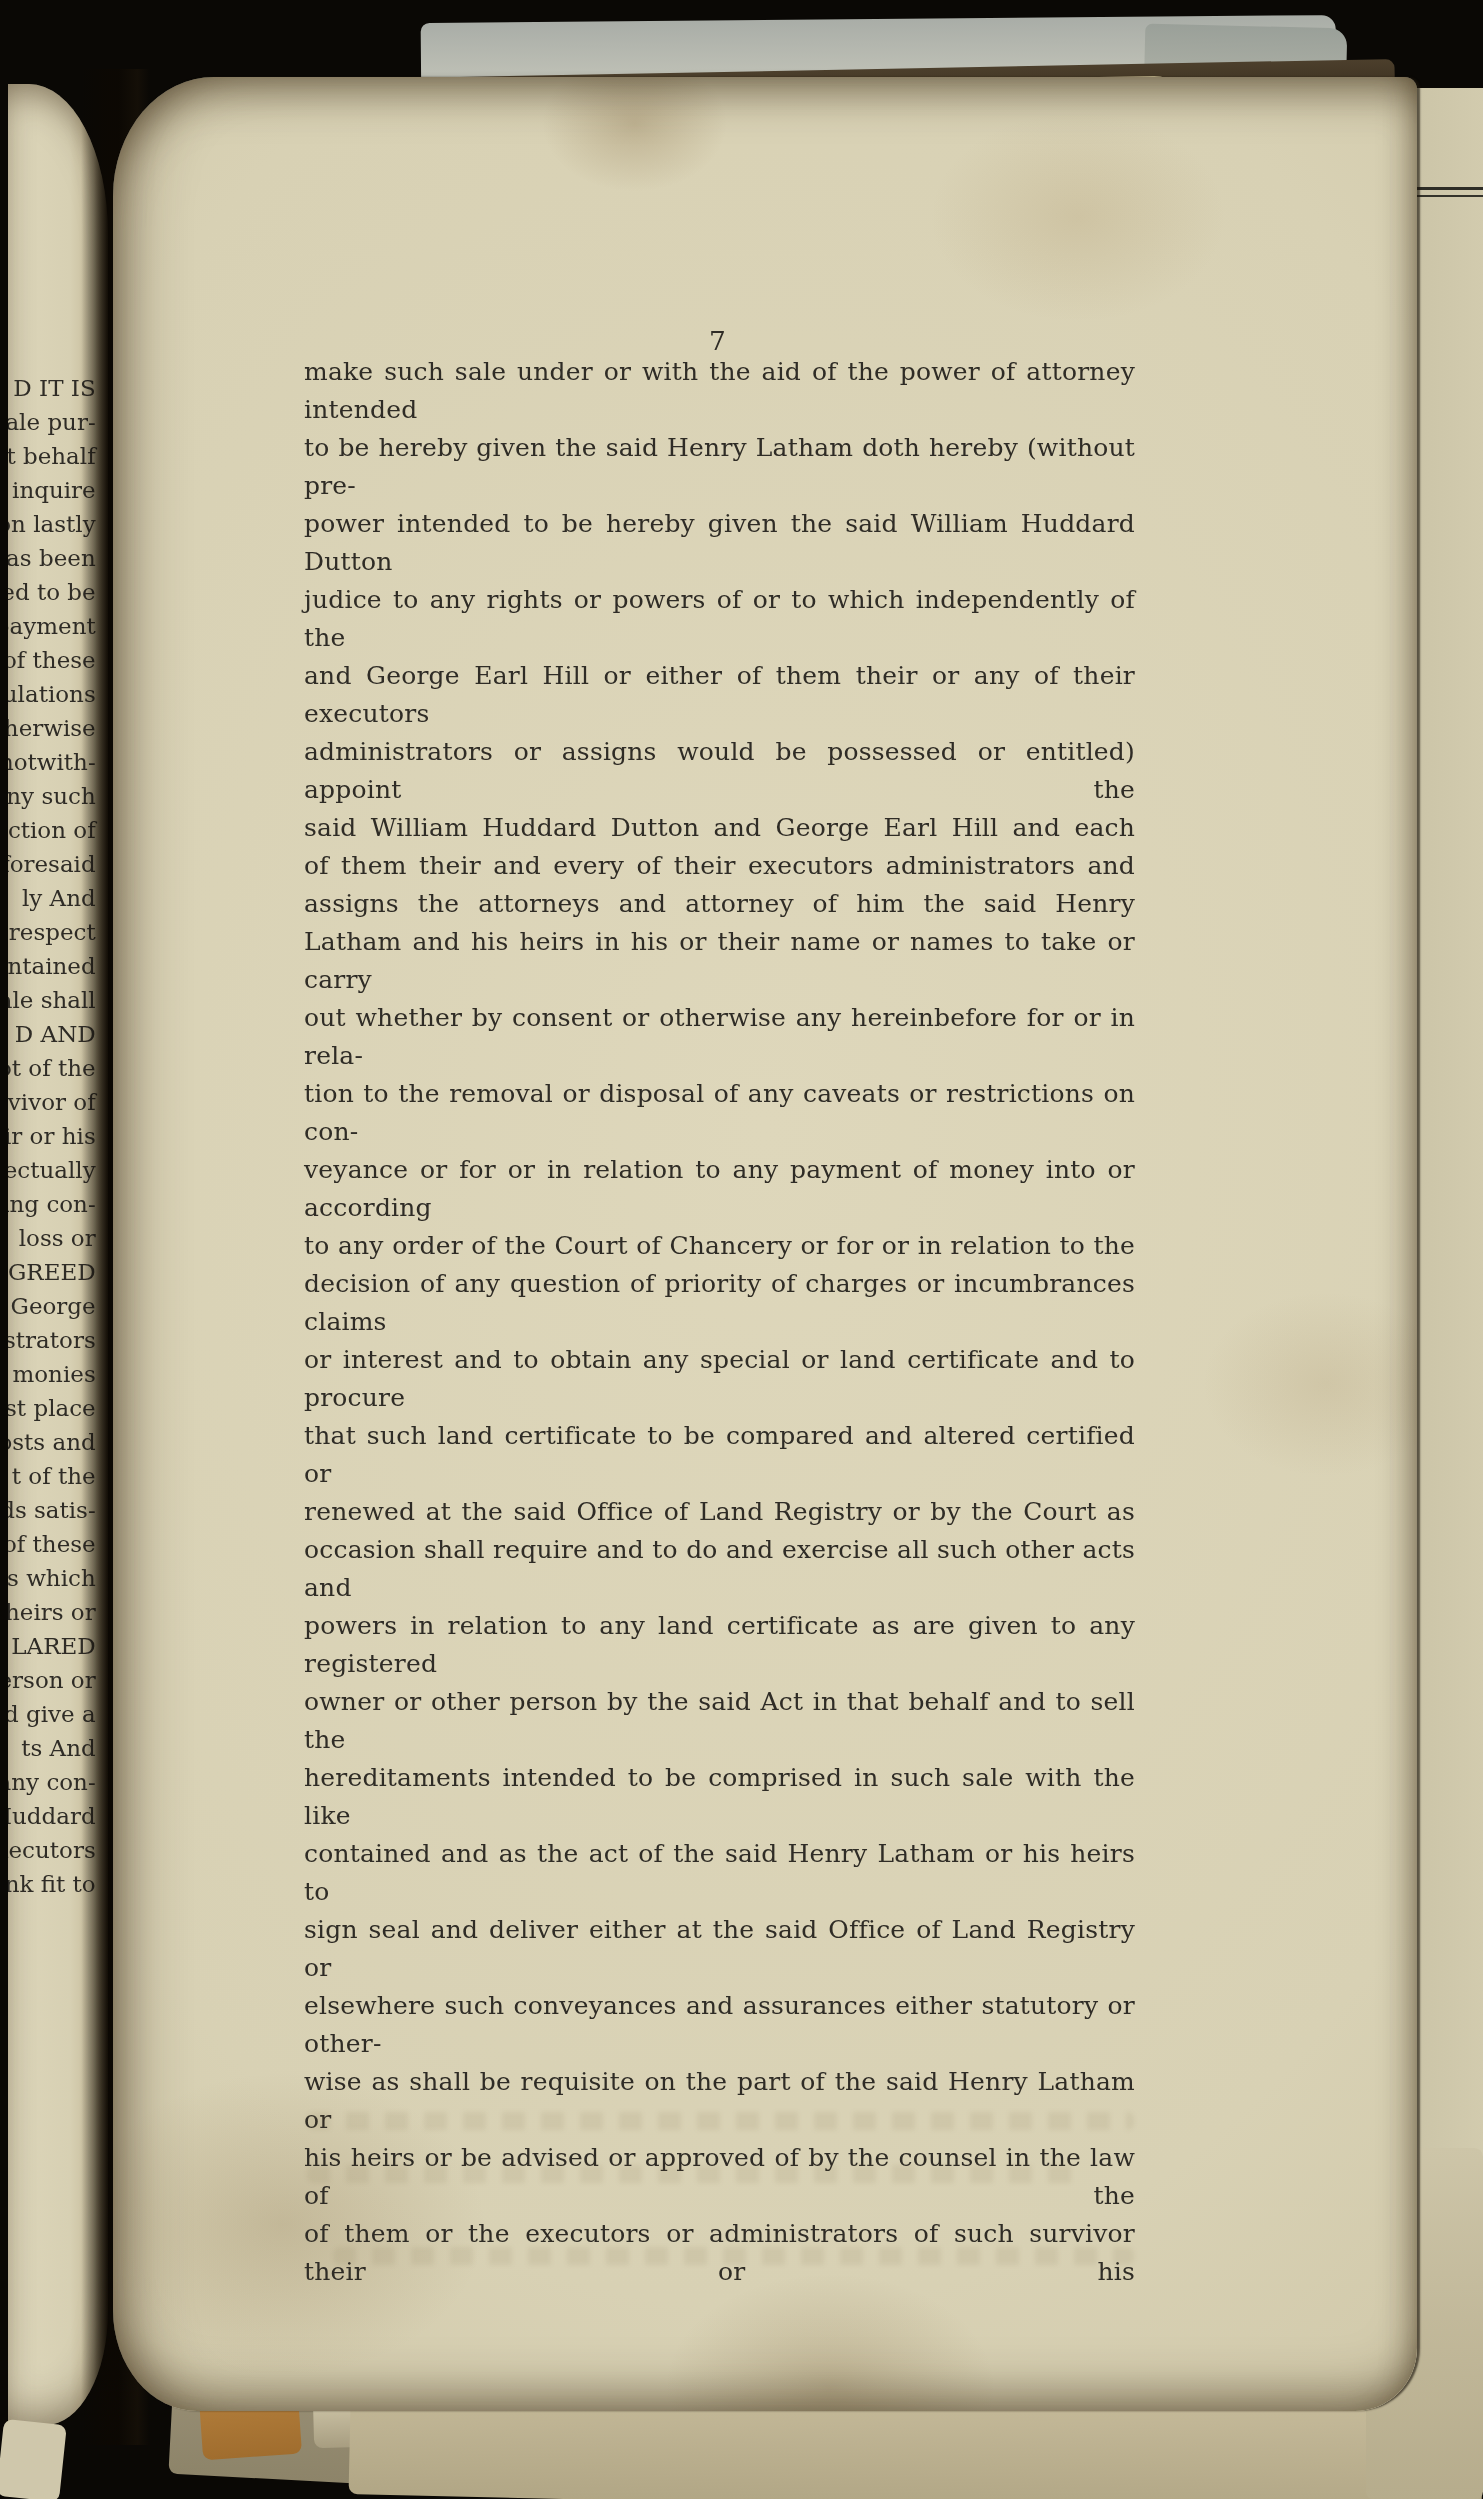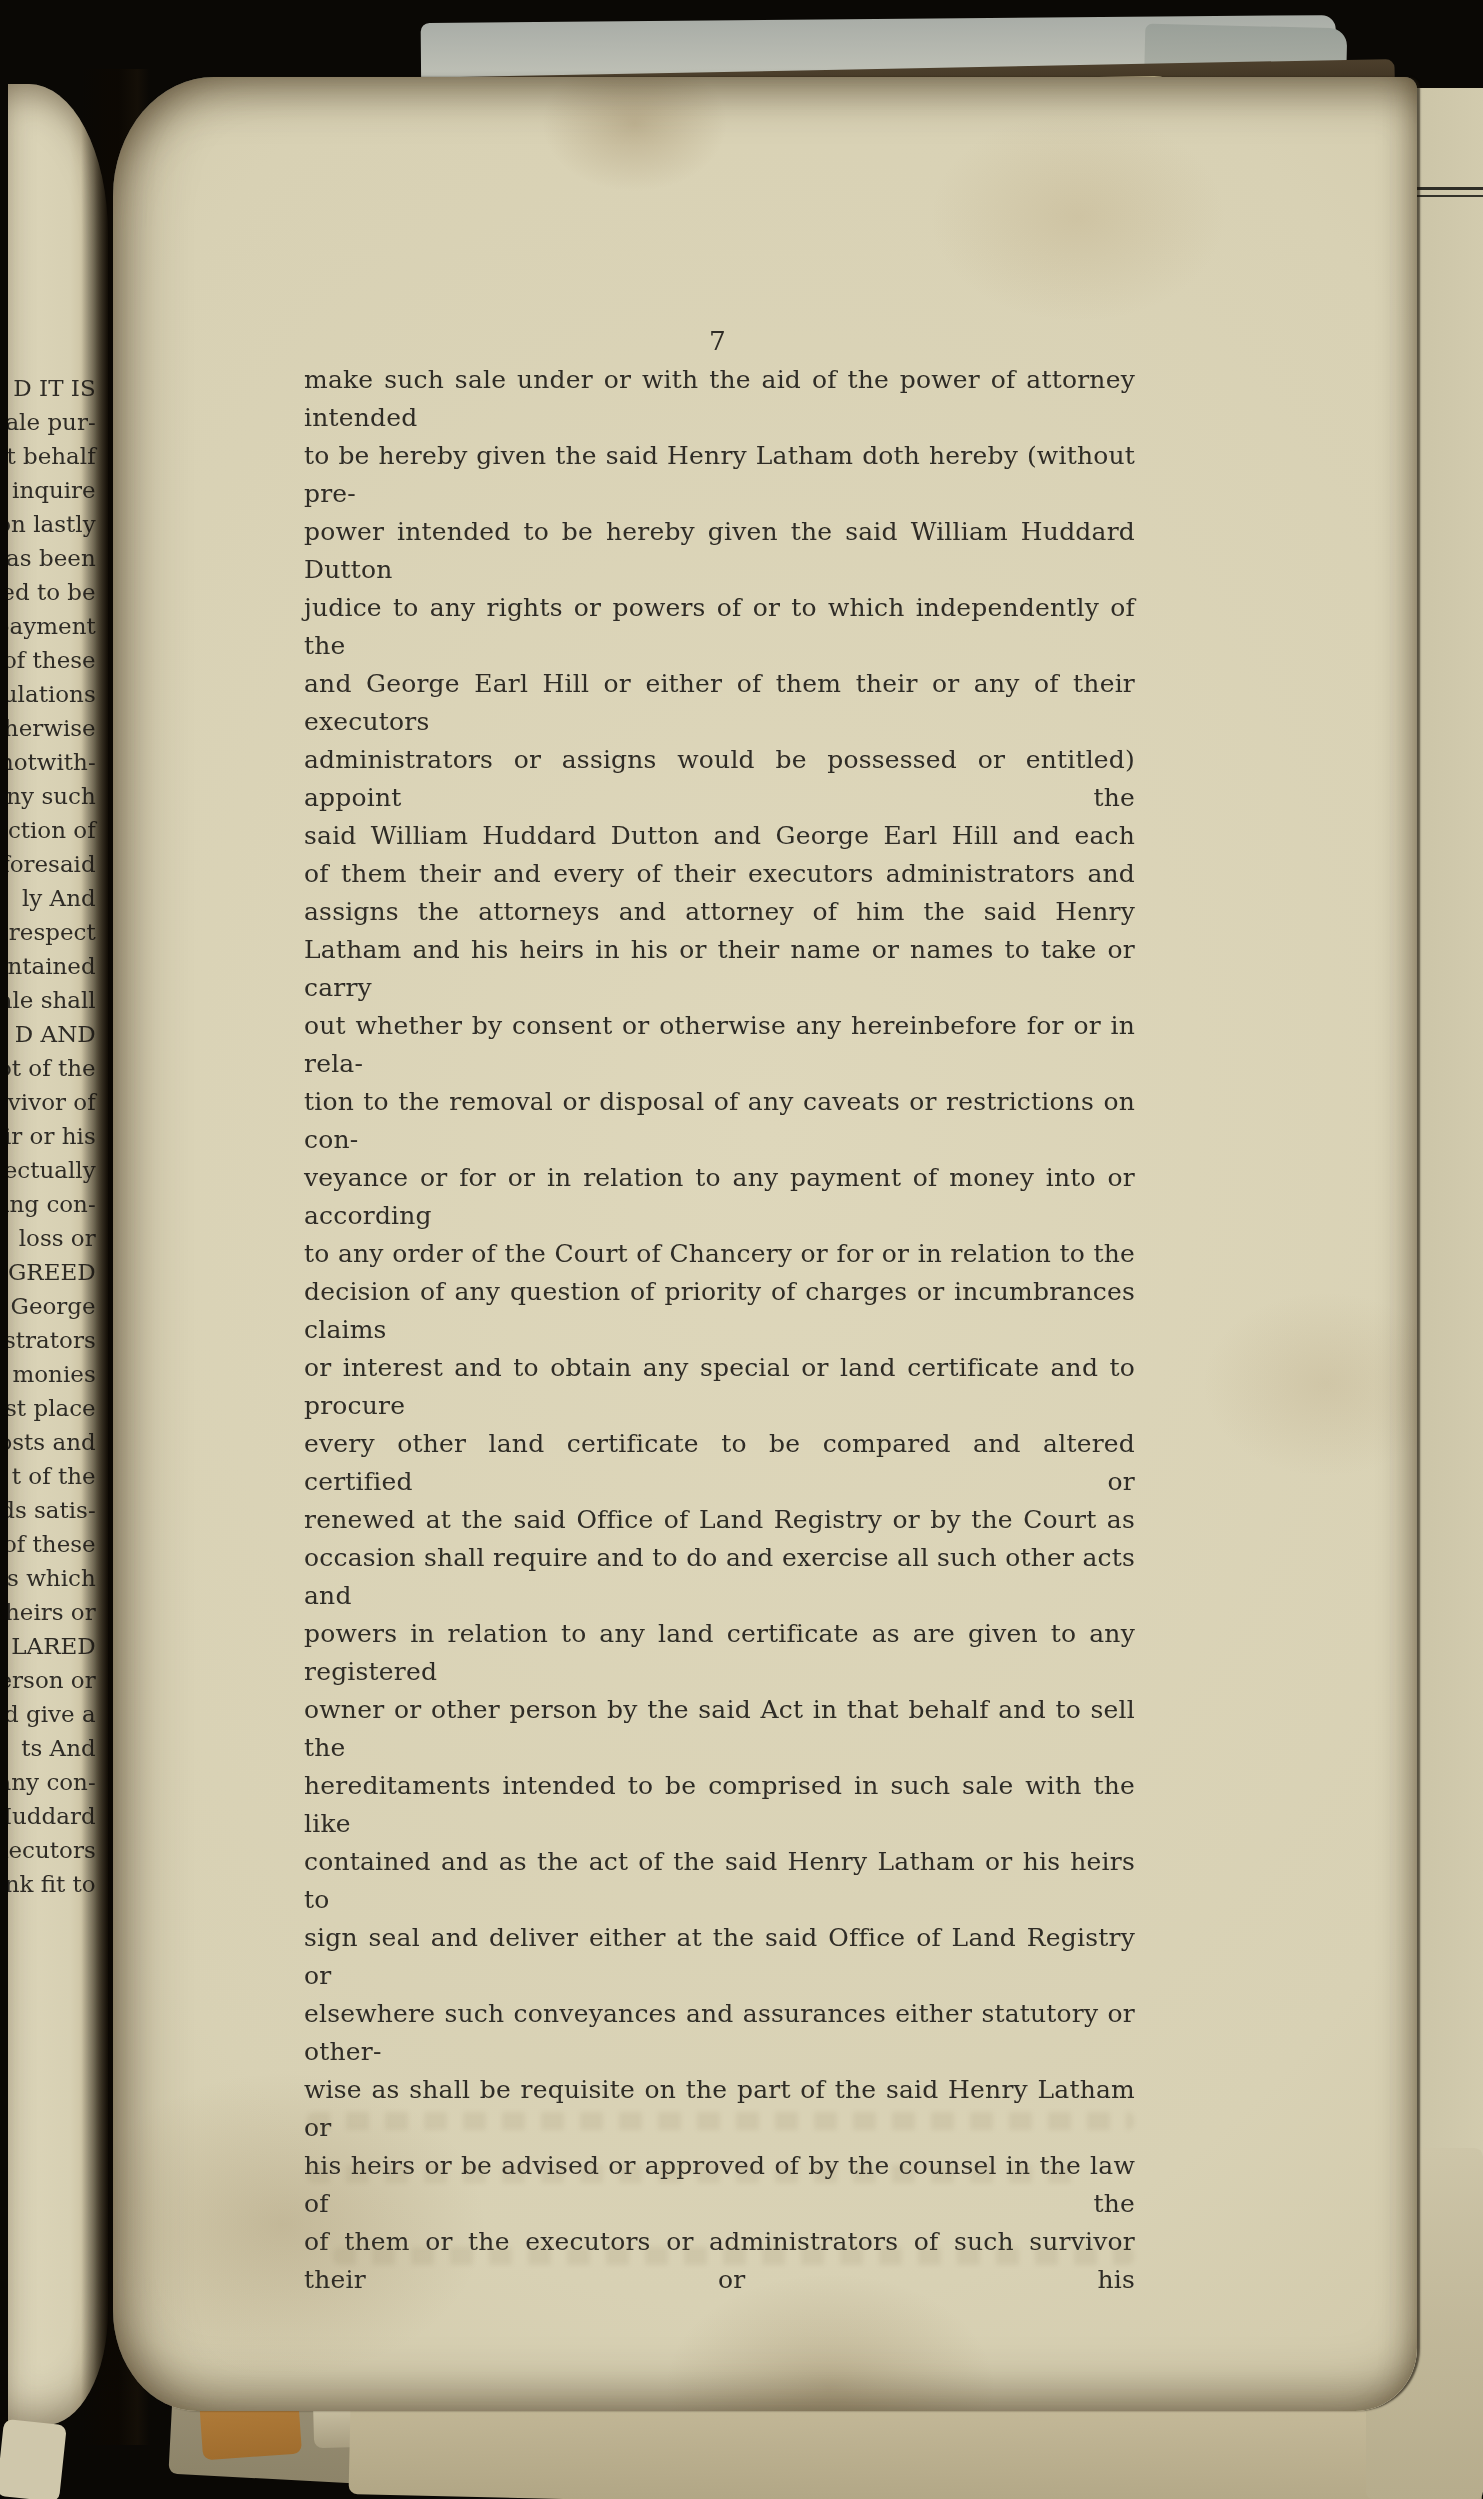--- a/index.html
+++ b/index.html
@@ -95,21 +95,21 @@
       inset 0 -32px 51px -19.4px rgba(52,36,14,.52),
       inset 42px 0 65px -32px rgba(58,40,17,.48),
       inset -19.4px 0 33px -21px rgba(58,40,17,.42),
       2.6px 0 1.8px rgba(28,22,12,.65);
   }
   .page-number{
     position:absolute;top:248px;left:490px;width:229px;
     text-align:center;font-size:26.4px;color:var(--ink);
   }
   .text-block{
-    position:absolute;left:191px;top:284px;width:831px;
+    position:absolute;left:191px;top:276px;width:831px;
   }
   .text-block .line{
     font-size:25px;line-height:38px;letter-spacing:0.2px;
     color:var(--ink);
     text-align:justify;text-align-last:justify;
   }
   
   .ghost{
     position:absolute;left:194px;width:827px;height:17.6px;
     background:repeating-linear-gradient(90deg,rgba(105,88,52,.16) 0 23px,rgba(105,88,52,0) 23px 39px);
@@ -300,21 +300,21 @@
         <div class="line">said William Huddard Dutton and George Earl Hill and each</div>
         <div class="line">of them their and every of their executors administrators and</div>
         <div class="line">assigns the attorneys and attorney of him the said Henry</div>
         <div class="line">Latham and his heirs in his or their name or names to take or carry</div>
         <div class="line">out whether by consent or otherwise any hereinbefore for or in rela-</div>
         <div class="line">tion to the removal or disposal of any caveats or restrictions on con-</div>
         <div class="line">veyance or for or in relation to any payment of money into or according</div>
         <div class="line">to any order of the Court of Chancery or for or in relation to the</div>
         <div class="line">decision of any question of priority of charges or incumbrances claims</div>
         <div class="line">or interest and to obtain any special or land certificate and to procure</div>
-        <div class="line">every other land certificate to be compared and altered certified or</div>
+        <div class="line">that such land certificate to be compared and altered certified or</div>
         <div class="line">renewed at the said Office of Land Registry or by the Court as</div>
         <div class="line">occasion shall require and to do and exercise all such other acts and</div>
         <div class="line">powers in relation to any land certificate as are given to any registered</div>
         <div class="line">owner or other person by the said Act in that behalf and to sell the</div>
         <div class="line">hereditaments intended to be comprised in such sale with the like</div>
         <div class="line">contained and as the act of the said Henry Latham or his heirs to</div>
         <div class="line">sign seal and deliver either at the said Office of Land Registry or</div>
         <div class="line">elsewhere such conveyances and assurances either statutory or other-</div>
         <div class="line">wise as shall be requisite on the part of the said Henry Latham or</div>
         <div class="line">his heirs or be advised or approved of by the counsel in the law of the</div>

